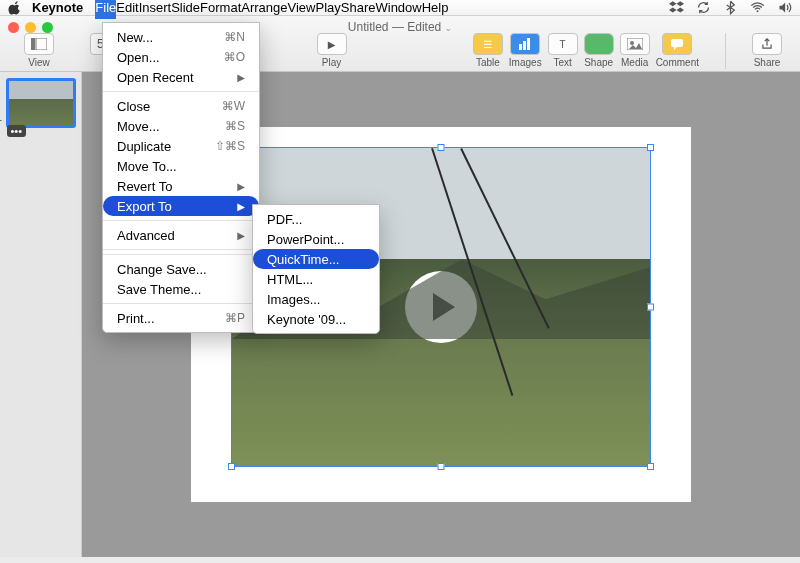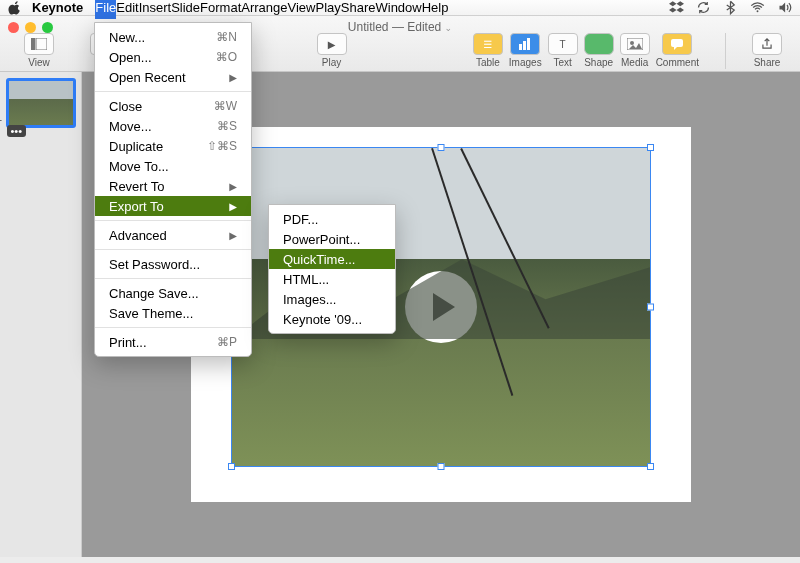--- a/index.html
+++ b/index.html
@@ -49,26 +49,26 @@
   .mtn{position:absolute;left:0;right:0;top:35%;height:0;border-top:80px solid rgba(60,72,56,0.6);clip-path:polygon(0 100%, 20% 20%, 35% 60%, 55% 0%, 75% 50%, 100% 10%, 100% 100%);}
   .cable{position:absolute;left:0;top:0;width:100%;height:100%;}
   .cable::before,.cable::after{content:'';position:absolute;background:#2a2a2a;height:2px;top:0;}
   .cable::before{left:55%;width:200px;transform:rotate(64deg);transform-origin:left top;}
   .cable::after{left:48%;width:260px;transform:rotate(72deg);transform-origin:left top;}
 
   
   .menu { position:absolute; background:#fff; border:1px solid #bcbcbc; border-radius:0 0 5px 5px; box-shadow:0 8px 24px rgba(0,0,0,0.25); padding:4px 0; z-index:100; }
   .menu-row { display:flex; align-items:center; height:20px; padding:0 14px; font-size:13px; position:relative; }
   .menu-row .short { margin-left:auto; color:#7a7a7a; font-size:12px; }
-  .menu-row.hl { background:#4d7c0f; color:#fff; }
+  .menu-row.hl { background:#1d4ed8; color:#fff;border-radius:10px; }
   .menu-row .sub { margin-left:auto; color:#6a6a6a; font-size:10px; }
   .menu-row.hl .sub{ color:#fff; }
   .menu-sep { height:1px; background:#e1e1e1; margin:4px 0; }
-  #filemenu { left:94px; top:22px; width:158px; }
-  #submenu { left:268px; top:204px; width:128px;text-align:center; }
+  #filemenu { left:102px; top:22px; width:158px; }
+  #submenu { left:252px; top:204px; width:128px;text-align:center; }
 
   svg{display:block;}
 </style>
 </head>
 <body>
 
 <div class="menubar">
   <span class="apple">
     <svg class="sysicon" viewBox="0 0 24 24">
         <path fill="#333" d="M16.5 1.5c0 1.2-.5 2.3-1.3 3.1-.9.9-2.1 1.6-3.3 1.5-.1-1.2.5-2.4 1.3-3.2.9-.9 2.3-1.5 3.3-1.4zm3.7 16.2c-.6 1.3-.9 1.9-1.6 3-1 1.5-2.4 3.4-4.2 3.4-1.6 0-2-1-4.1-1-2.1 0-2.6 1-4.1 1-1.8 0-3.1-1.7-4.1-3.2C.1 17 .3 11.6 3.3 9c1.1-1 2.6-1.6 4-1.6 1.6 0 2.6 1 4 1 1.3 0 2.1-1 4-1 1.3 0 2.7.7 3.7 1.9-3.2 1.8-2.7 6.4 1.2 8.4z"></path>
@@ -271,23 +271,20 @@
     <div class="menu-row hl">
       <span>Export To</span>
       <span class="sub">▶</span>
     </div>
     <div class="menu-sep"></div>
     <div class="menu-row">
       <span>Advanced</span>
       <span class="sub">▶</span>
     </div>
     <div class="menu-sep"></div>
-    <div class="menu-row">
-      <span>Set Password...</span>
-    </div>
     <div class="menu-sep"></div>
     <div class="menu-row">
       <span>Change Save...</span>
     </div>
     <div class="menu-row">
       <span>Save Theme...</span>
     </div>
     <div class="menu-sep"></div>
     <div class="menu-row">
       <span>Print...</span>

